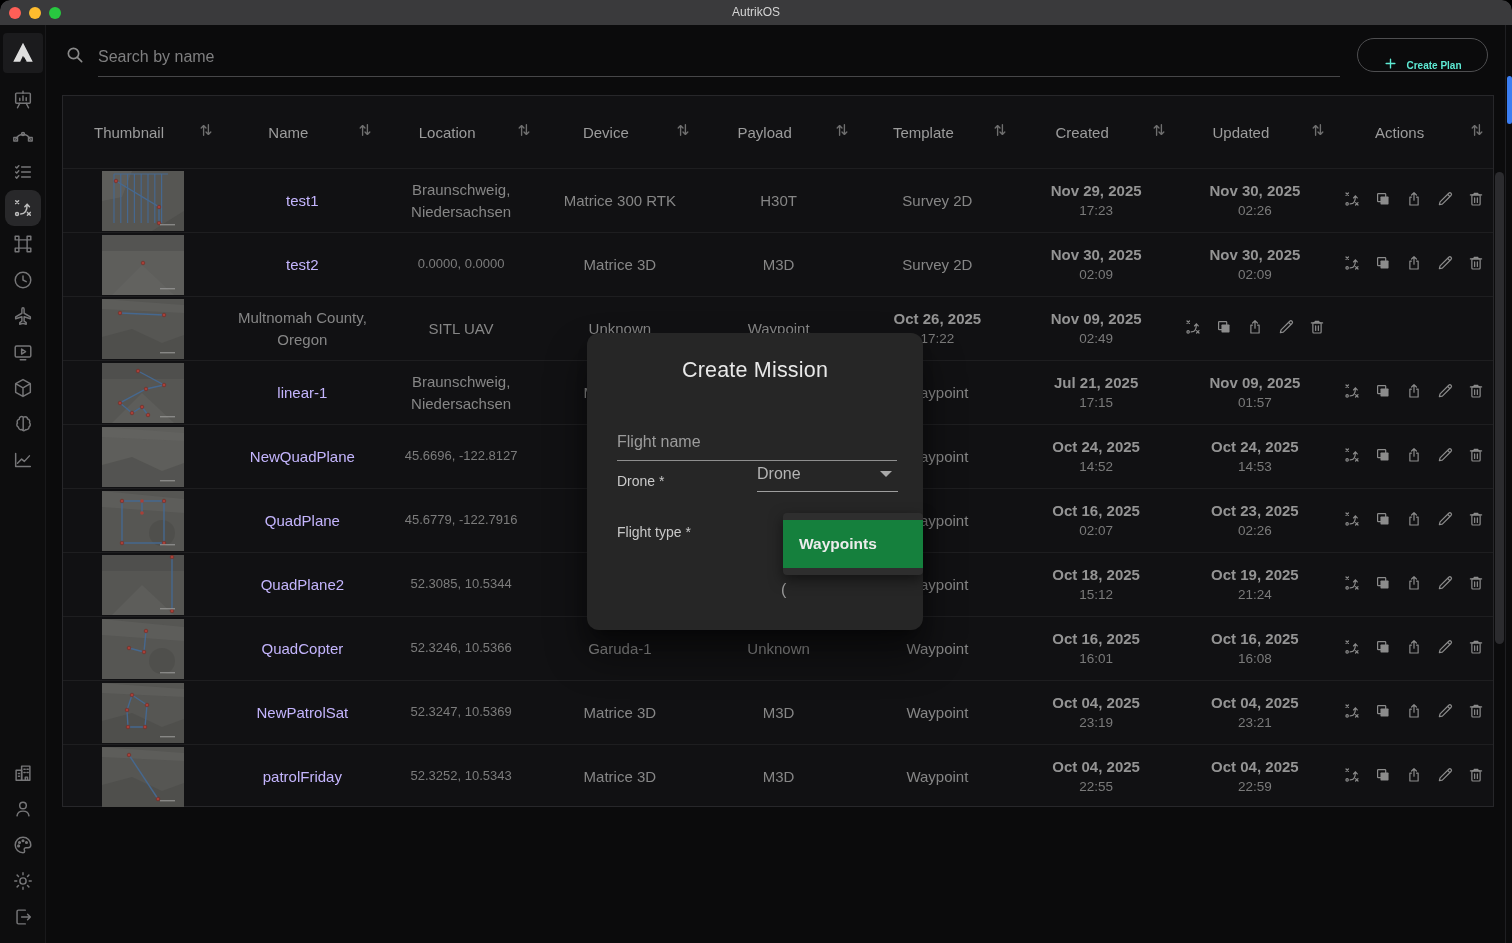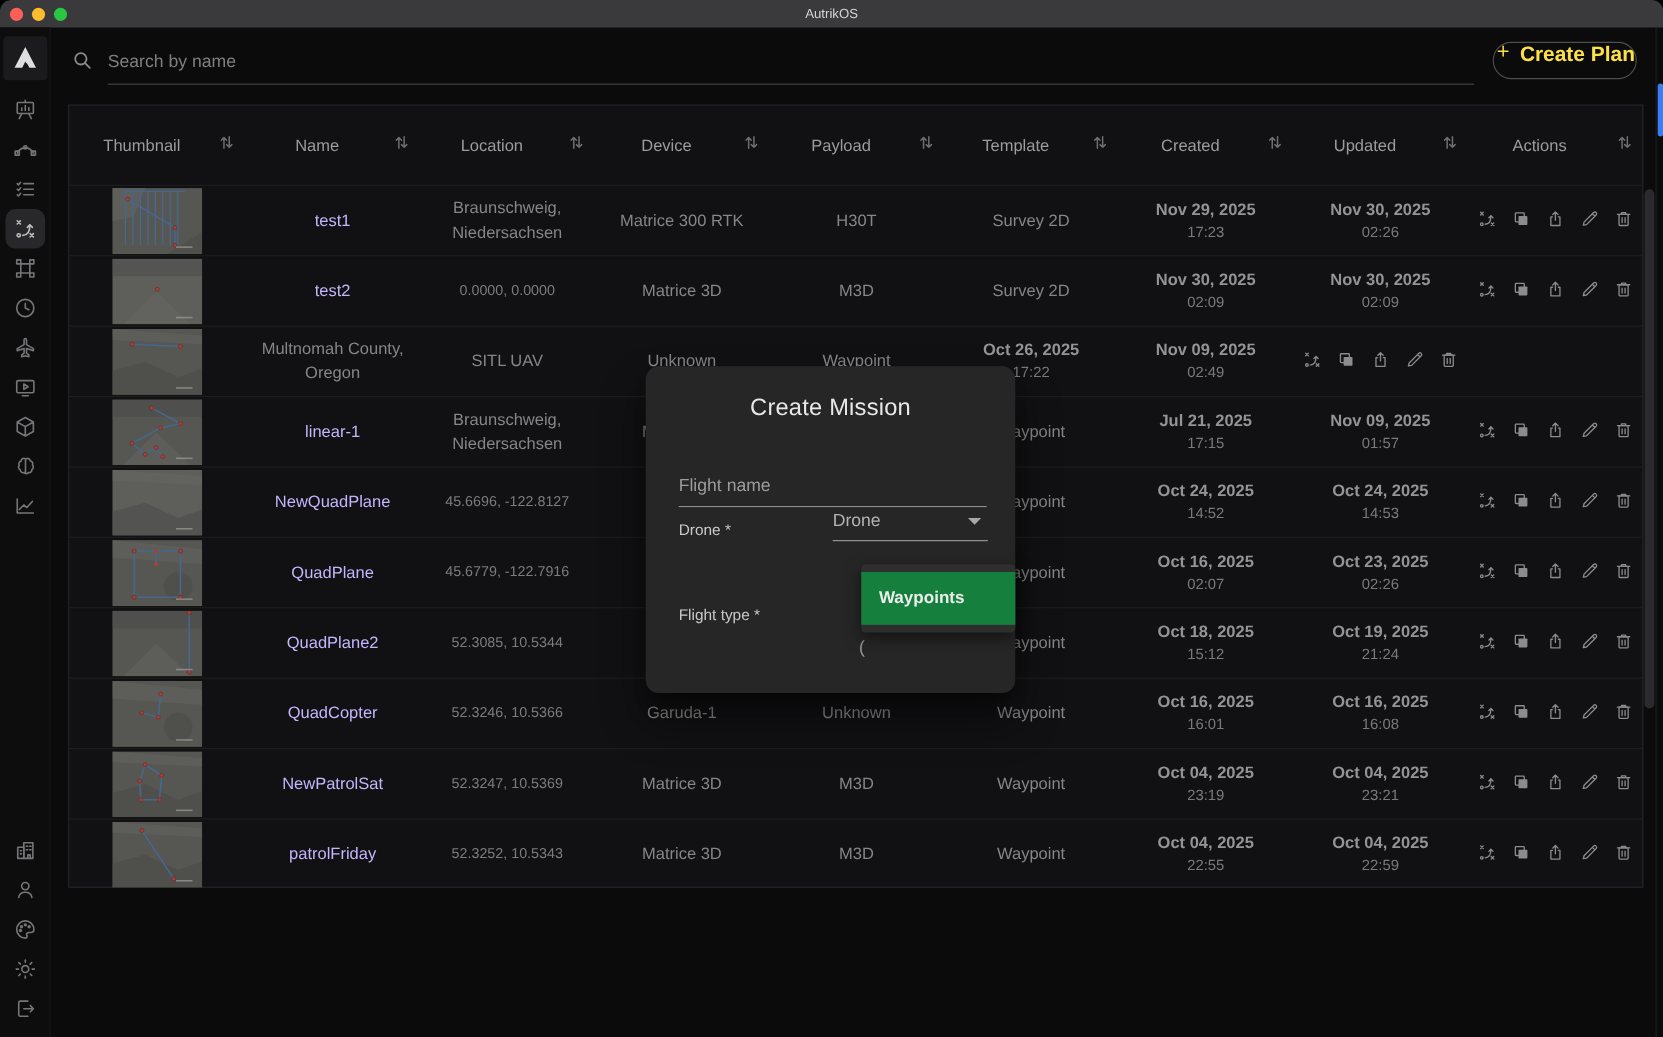--- a/index.html
+++ b/index.html
@@ -22,21 +22,21 @@
   .nav-item { width:36px; height:36px; display:flex; align-items:center; justify-content:center; color:#767678; border-radius:9px; cursor:pointer; }
   .nav-item svg { width:22px; height:22px; }
   .nav-item.active { background:#28282a; color:#bdbdbd; }
   .icon { display:inline-flex; align-items:center; justify-content:center; }
 
   
   .search-icon { position:absolute; left:65px; top:45px; color:#8a8a8a; }
   .search-icon svg { width:20px; height:20px; }
   .search-input { position:absolute; left:98px; top:37px; width:1242px; height:40px; background:transparent; border:none; border-bottom:1px solid #474749; outline:none; color:#cfcfcf; font-size:16px; font-family:"Liberation Sans",sans-serif; }
   .search-input::placeholder { color:#7f7f80; }
-  .create-plan { position:absolute; left:1357px; top:38px; width:131px; height:34px; border-radius:17px; border:1px solid #4e4e50; background:transparent; color:#fde047; font-size:19px; font-weight:700; font-family:"Liberation Sans",sans-serif; display:flex; align-items:flex-start; justify-content:center; gap:8px; cursor:pointer; }
+  .create-plan { position:absolute; left:1357px; top:38px; width:131px; height:34px; border-radius:17px; border:1px solid #4e4e50; background:transparent; color:#5eead4; font-size:10px; font-weight:700; font-family:"Liberation Sans",sans-serif; display:flex; align-items:flex-end; justify-content:center; gap:8px; cursor:pointer; }
   .create-plan svg { width:15px; height:15px; }
 
   
   .table { position:absolute; left:62px; top:95px; width:1432px; height:712px; background:#111113; border:1px solid #27272a; }
   .thead, .trow { display:grid; grid-template-columns:160px repeat(8, 1fr); }
   .thead { height:72px; }
   .hcell { position:relative; display:flex; align-items:center; justify-content:center; }
   .hlabel { color:#9c9c9c; font-size:15px; font-weight:500; transform:translateX(-14px); }
   .sort { position:absolute; left:calc(50% + 55px); top:50%; transform:translateY(-50%); color:#6f6f6f; cursor:pointer; }
   .sort svg { width:16px; height:16px; }
@@ -60,21 +60,21 @@
   .accent-scroll { position:absolute; left:1507px; top:76px; width:5px; height:48px; background:#3b7ef2; border-radius:3px; }
 
   
   .modal { position:absolute; left:587px; top:333px; width:336px; height:297px; background:#262626; border-radius:12px; box-shadow:0 11px 15px -7px rgba(0,0,0,.45), 0 24px 38px 3px rgba(0,0,0,.4); z-index:50; }
   .modal h2 { margin-top:25px; text-align:center; color:#e8e8e8; font-size:21.5px; font-weight:500; letter-spacing:.2px; }
   .fname { position:absolute; left:30px; top:100px; width:280px; }
   .fname input { width:100%; background:transparent; border:none; border-bottom:1px solid #8f8f8f; outline:none; padding-bottom:9px; font-size:16px; color:#dcdcdc; font-family:"Liberation Sans",sans-serif; }
   .fname input::placeholder { color:#9c9c9c; }
   .frow label { position:absolute; left:30px; font-size:14px; color:#c9c9c9; }
   .frow.drone label { top:140px; }
-  .frow.ftype label { top:218px; }
+  .frow.ftype label { top:191px; }
   .select { position:absolute; left:170px; top:132px; width:141px; border-bottom:1px solid #9e9e9e; padding-bottom:8px; display:flex; align-items:center; justify-content:space-between; cursor:pointer; }
   .select span.val { font-size:16px; font-weight:500; color:#b4b4b4; }
   .caret { width:0; height:0; border-left:6px solid transparent; border-right:6px solid transparent; border-top:6px solid #a8a8a8; margin-right:6px; }
   .frag { position:absolute; left:194px; top:248px; font-size:16px; color:#9a9a9a; }
 
   .menu { position:absolute; left:783px; top:513px; width:140px; background:#2e2e2e; border-radius:4px; box-shadow:0 5px 14px rgba(0,0,0,.5); padding:7px 0; z-index:60; }
   .menu-item { height:48px; line-height:48px; padding-left:16px; font-size:15.5px; font-weight:700; color:#ececec; cursor:pointer; }
   .menu-item.selected { background:#15803d; }
 </style>
 </head>

